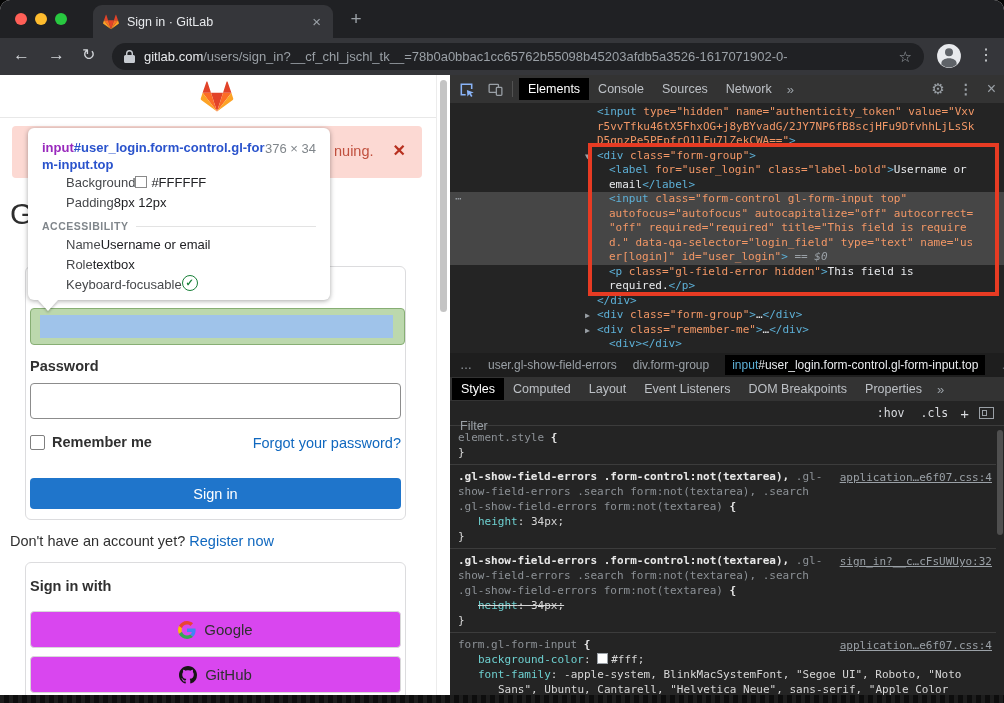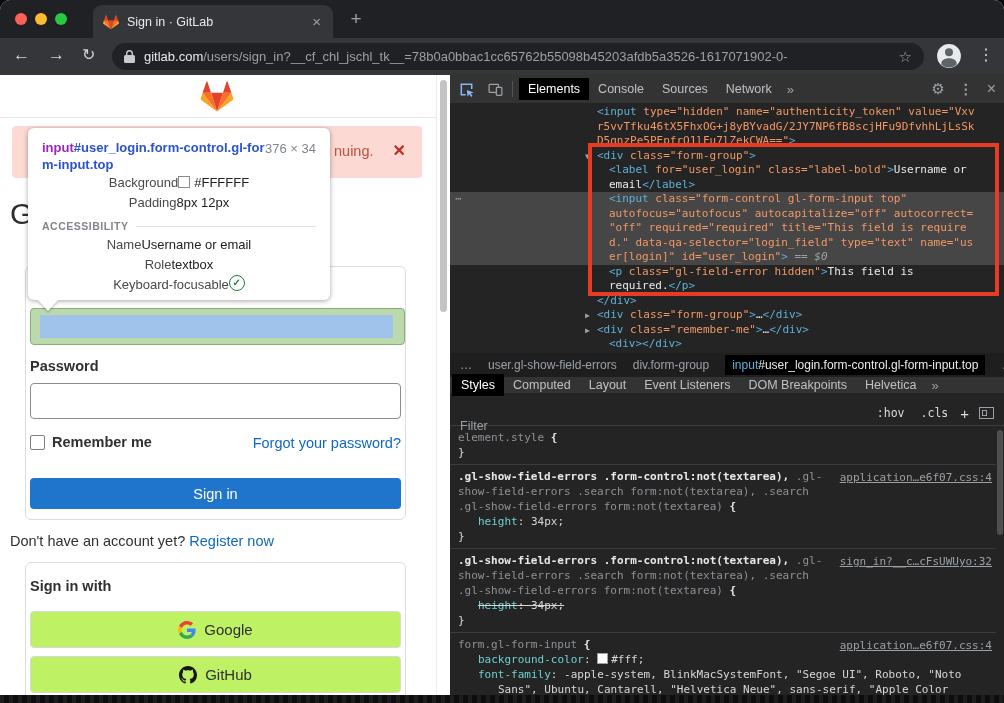--- a/index.html
+++ b/index.html
@@ -37,21 +37,21 @@
   .alert .frag{position:absolute;left:322px;top:17px;color:#c0503e;font-size:14.5px;}
   .alert .x{position:absolute;right:16px;top:15px;color:#b8301f;font-size:16px;font-weight:bold;}
   .pg-heading{position:absolute;left:10px;top:122px;font-size:30px;color:#2e2e2e;}
   
   .tip{position:absolute;left:28px;top:53px;width:302px;height:172px;background:#fff;border-radius:6px;box-shadow:0 1px 5px rgba(0,0,0,.35);z-index:6;padding:11px 14px;box-sizing:border-box;font-size:13px;}
   .tip-arrow{position:absolute;left:38px;top:225px;width:0;height:0;border-left:10px solid transparent;border-right:10px solid transparent;border-top:11px solid #fff;z-index:6;filter:drop-shadow(0 2px 1px rgba(0,0,0,.2));}
   .tip .sel{width:230px;word-break:break-all;font-weight:bold;line-height:17px;}
   .tip .sel .tag{color:#9929bd;}
   .tip .sel .rest{color:#2a53cc;}
   .tip .dims{position:absolute;right:14px;top:13px;color:#80868b;}
-  .tip .row{display:flex;justify-content:center;line-height:20px;color:#46484b;}
+  .tip .row{display:flex;justify-content:flex-start;line-height:20px;color:#46484b;margin-left:24px;}
   .tip .row .val{color:#202124;}
   .tip .a11y{display:flex;align-items:center;margin:7px 0 3px 0;color:#80868b;font-size:10.5px;font-weight:bold;letter-spacing:.5px;}
   .tip .a11y::after{content:"";flex:1;height:1px;background:#e3e3e3;margin-left:8px;}
   .swatch{display:inline-block;width:10px;height:10px;border:1px solid #8a8a8a;background:#fff;vertical-align:-1px;margin-right:4px;}
   .okcheck{display:inline-block;width:14px;height:14px;border:1.5px solid #188038;border-radius:50%;color:#188038;font-size:10px;line-height:14px;text-align:center;font-weight:bold;}
   
   .card{position:absolute;border:1px solid #dcdcde;border-radius:6px;background:#fff;box-sizing:border-box;}
   .form-card{left:25px;top:191px;width:381px;height:254px;}
   .hl-green{position:absolute;left:30px;top:233px;width:375px;height:37px;background:#bcd8ad;border:1px solid #87ae74;border-radius:4px;z-index:2;box-sizing:border-box;}
   .hl-blue{position:absolute;left:40px;top:240px;width:353px;height:23px;background:#9fc3ea;z-index:3;}
@@ -59,21 +59,21 @@
   .pw-input{position:absolute;left:30px;top:308px;width:371px;height:36px;border:1px solid #8c8c8c;border-radius:4px;background:#fff;box-sizing:border-box;}
   .remember{position:absolute;left:30px;top:359px;display:flex;align-items:center;}
   .checkbox{width:13px;height:13px;border:1px solid #7f7f7f;border-radius:2px;background:#fff;margin-right:7px;}
   .remember .lbl{font-size:14.5px;font-weight:bold;color:#303030;}
   .forgot{position:absolute;right:49px;top:360px;font-size:14.5px;color:#1068bf;}
   .signin-btn{position:absolute;left:30px;top:403px;width:371px;height:31px;background:#1f75cb;border-radius:4px;color:#fff;font-size:14.5px;display:flex;align-items:center;justify-content:center;}
   .register{position:absolute;left:10px;top:458px;font-size:14.5px;color:#303030;}
   .register a{color:#1068bf;text-decoration:none;}
   .prov-card{left:25px;top:487px;width:381px;height:140px;}
   .prov-title{position:absolute;left:30px;top:503px;font-size:14.5px;font-weight:bold;color:#303030;}
-  .prov-btn{position:absolute;left:30px;width:371px;height:37px;border:1px solid #d8d8d8;border-radius:4px;display:flex;align-items:center;justify-content:center;font-size:15px;color:#303030;background:#bef264;box-sizing:border-box;}
+  .prov-btn{position:absolute;left:30px;width:371px;height:37px;border:1px solid #d8d8d8;border-radius:4px;display:flex;align-items:center;justify-content:center;font-size:15px;color:#303030;background:#d946ef;box-sizing:border-box;}
   .prov-btn .ic{width:18px;height:18px;margin-right:8px;display:flex;}
   .google-btn{top:536px;}
   .github-btn{top:581px;}
   .pg-scroll{position:absolute;left:436px;top:0;width:14px;height:628px;background:#fff;border-left:1px solid #ececec;box-sizing:border-box;}
   .pg-thumb{position:absolute;left:3px;top:5px;width:7px;height:232px;background:#c4c4c4;border-radius:4px;}
   
   .devtools{position:absolute;left:450px;top:75px;width:554px;height:628px;background:#242424;color:#e8eaed;}
   .dt-toolbar{position:absolute;left:0;top:0;width:100%;height:28px;background:#333333;display:flex;align-items:center;box-sizing:border-box;padding:0 8px;}
   .dt-toolbar .sep{width:1px;height:16px;background:#525252;margin:0 6px 0 8px;}
   .dt-tabs{display:flex;align-items:center;flex:1;}
@@ -91,21 +91,21 @@
   .code-line .gutter{position:absolute;left:5px;color:#9aa0a6;}
   .sg-t{color:#5db0d7;}
   .sg-o{color:#f29766;}
   .sg-w{color:#e8eaed;}
   .sg-d{color:#9aa0a6;font-style:italic;}
   .annot{position:absolute;left:138px;top:68px;width:411px;height:153px;border:4px solid #e73b23;z-index:10;pointer-events:none;box-sizing:border-box;}
   .crumbs{position:absolute;left:0;top:278px;width:100%;height:24px;background:#1e1e1e;display:flex;align-items:center;padding:0 10px;gap:16px;box-sizing:border-box;font-size:12px;color:#9aa0a6;white-space:nowrap;overflow:hidden;}
   .crumb.sel{background:#000;padding:3px 7px;color:#e8eaed;}
   .crumb .ctag{color:#5db0d7;}
   .crumb.dim{color:#5f6368;}
-  .side-tabs{position:absolute;left:0;top:302px;width:100%;height:16px;background:#333333;display:flex;align-items:center;padding-left:2px;box-sizing:border-box;}
+  .side-tabs{position:absolute;left:0;top:302px;width:100%;height:24px;background:#333333;display:flex;align-items:center;padding-left:2px;box-sizing:border-box;}
   .stab{font-size:12.5px;color:#bdc1c6;padding:4px 9px;}
   .stab.active{background:#000;color:#fff;}
   .filterbar{position:absolute;left:0;top:326px;width:100%;height:25px;background:#242424;border-bottom:1px solid #3c3c3c;display:flex;align-items:center;padding:0 10px;box-sizing:border-box;}
   .filterbar .ph{color:#9aa0a6;font-size:12.5px;flex:1;margin-top:26px;}
   .filterbar .ctrl{color:#dadce0;font-size:11.5px;font-family:"DejaVu Sans Mono",monospace;margin-left:16px;}
   .filterbar .plus{color:#dadce0;font-size:15px;margin-left:12px;}
   .dockicon{width:13px;height:10px;border:1px solid #9aa0a6;margin-left:10px;position:relative;}
   .dockicon::after{content:"";position:absolute;left:2px;top:2px;width:3px;height:4px;border:1px solid #9aa0a6;}
   .styles{position:absolute;left:0;top:351px;width:546px;height:269px;font-family:"DejaVu Sans Mono",monospace;font-size:11px;line-height:15px;overflow:hidden;}
   .rule{position:relative;padding:4px 8px;border-bottom:1px solid #3c3c3c;color:#d7d7d7;}
@@ -319,21 +319,21 @@
         <span class="crumb sel"><span class="ctag">input</span><span>#user_login.form-control.gl-form-input.top</span></span>
         <span class="crumb dim">…</span>
       </div>
 
     <div class="side-tabs">
         <span class="stab active">Styles</span>
         <span class="stab">Computed</span>
         <span class="stab">Layout</span>
         <span class="stab">Event Listeners</span>
         <span class="stab">DOM Breakpoints</span>
-        <span class="stab">Helvetica</span>
+        <span class="stab">Properties</span>
         <span class="dt-more">»</span>
       </div>
 
     <div class="filterbar">
       <span class="ph">Filter</span>
       <span class="ctrl">:hov</span>
       <span class="ctrl">.cls</span>
       <span class="plus">+</span>
       <span class="dockicon"></span>
     </div>

